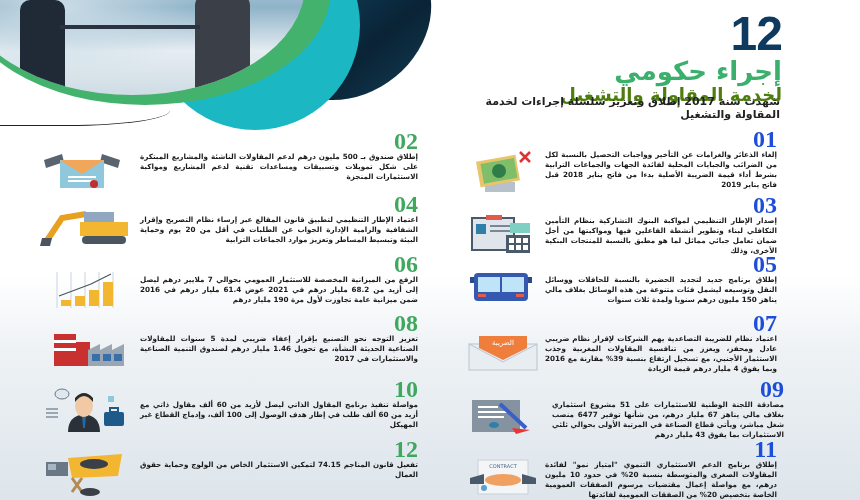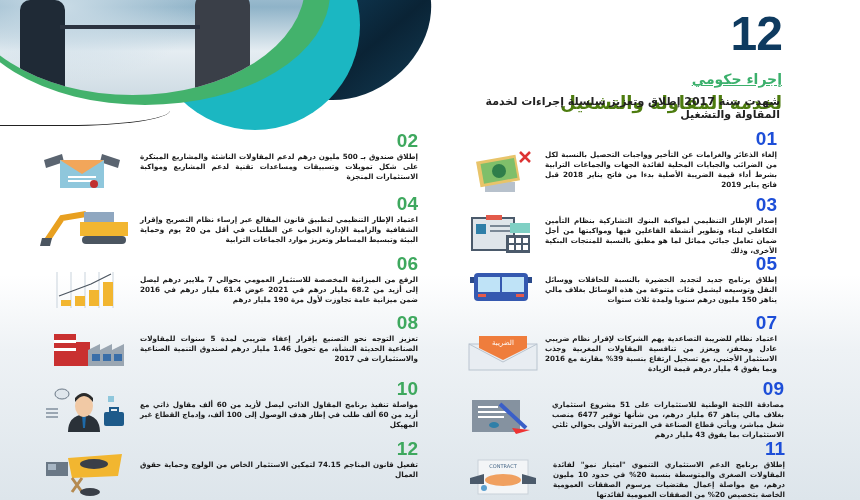--- a/index.html
+++ b/index.html
@@ -44,28 +44,28 @@
       position: absolute; left: 0; top: 100px; width: 170px; height: 26px;
       border-bottom: 1px solid #222; border-radius: 0 0 60% 0;
     }
 
     .title-block { position: absolute; right: 78px; top: 12px; text-align: right; direction: rtl; }
     .big-num {
       font-family: "Liberation Sans", sans-serif; font-weight: 900;
       font-size: 48px; line-height: 44px; color: #0e3a5f; letter-spacing: -1px;
       direction: ltr; text-align: right;
     }
-    .title1 { font-size: 14px; font-weight: bold; color: #3bb06c; line-height: 26px; margin-top: 10px; text-decoration: underline; }
+    .title1 { font-size: 26px; font-weight: bold; color: #3bb06c; line-height: 26px; margin-top: 2px; }
     .title2 { font-size: 18px; font-weight: bold; color: #4d7c0f; line-height: 22px; }
     .subtitle { position: absolute; right: 80px; top: 95px; width: 330px; direction: rtl; text-align: right;
       font-size: 11px; font-weight: bold; line-height: 13px; color: #222; }
 
     .item { position: absolute; direction: rtl; }
     .item .num {
-      font-family: Liberation Sans, sans-serif; font-weight: 900; font-size: 19px; line-height: 22px;
+      font-family: Liberation Serif, serif; font-weight: 900; font-size: 24px; line-height: 22px;
       text-align: right; direction: ltr;
     }
     .item .txt {
       font-size: 7.2px; line-height: 10px; font-weight: bold; color: #1a1a1a; text-align: justify;
     }
     .teal { color: #1d4ed8; }
     .green { color: #3ea85e; }
     .icon { position: absolute; }
   </style>
 </head>
@@ -154,21 +154,21 @@
 <svg class="icon" style="left:470px; top:398px;" width="65" height="36">
   <rect x="2" y="2" width="48" height="32" fill="#8592a0"></rect>
   <rect x="8" y="8" width="20" height="2" fill="#fff"></rect>
     <rect x="8" y="13" width="30" height="2" fill="#fff"></rect>
     <rect x="8" y="18" width="26" height="2" fill="#fff"></rect>
   <ellipse cx="24" cy="27" rx="5" ry="3" fill="#2f7fa8"></ellipse>
   <path d="M30 6 L56 30" stroke="#3a5fc8" stroke-width="4"></path>
   <path d="M42 30 L60 32 L46 36 Z" fill="#e33"></path>
 </svg>
 
-<div class="item" style="left:545px; top:438px; width:232px;margin-left:8px;">
+<div class="item" style="left:545px; top:438px; width:232px;">
   <div class="num teal">11</div>
   <div class="txt">إطلاق برنامج الدعم الاستثماري التنموي "امتياز نمو" لفائدة المقاولات الصغرى والمتوسطة بنسبة 20% في حدود 10 مليون درهم، مع مواصلة إعمال مقتضيات مرسوم الصفقات العمومية الخاصة بتخصيص 20% من الصفقات العمومية لفائدتها</div>
 </div>
 <svg class="icon" style="left:470px; top:458px;" width="70" height="38">
   <rect x="8" y="2" width="50" height="34" fill="#f3f5f7" stroke="#c9d1d9"></rect>
   <text x="33" y="10" font-size="5" fill="#4a6a8a" text-anchor="middle" font-family="DejaVu Sans, sans-serif">CONTRACT</text>
   <path d="M0 20 L14 16 L14 26 L0 26 Z" fill="#4b5a6b"></path>
   <path d="M66 20 L52 16 L52 26 L66 26 Z" fill="#4b5a6b"></path>
   <ellipse cx="33" cy="22" rx="18" ry="6" fill="#f0a060"></ellipse>
   <circle cx="14" cy="30" r="3" fill="#5aa0d0"></circle>

